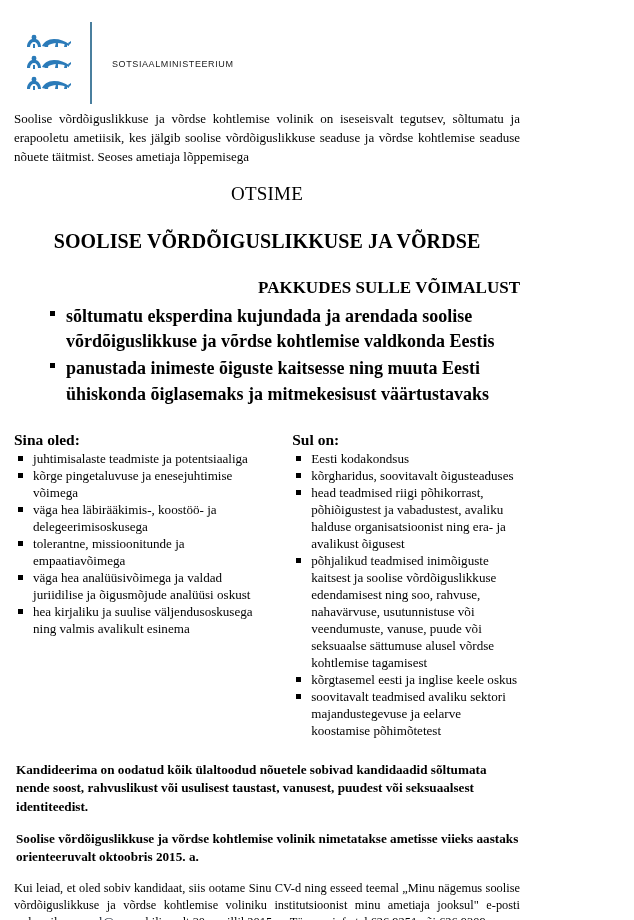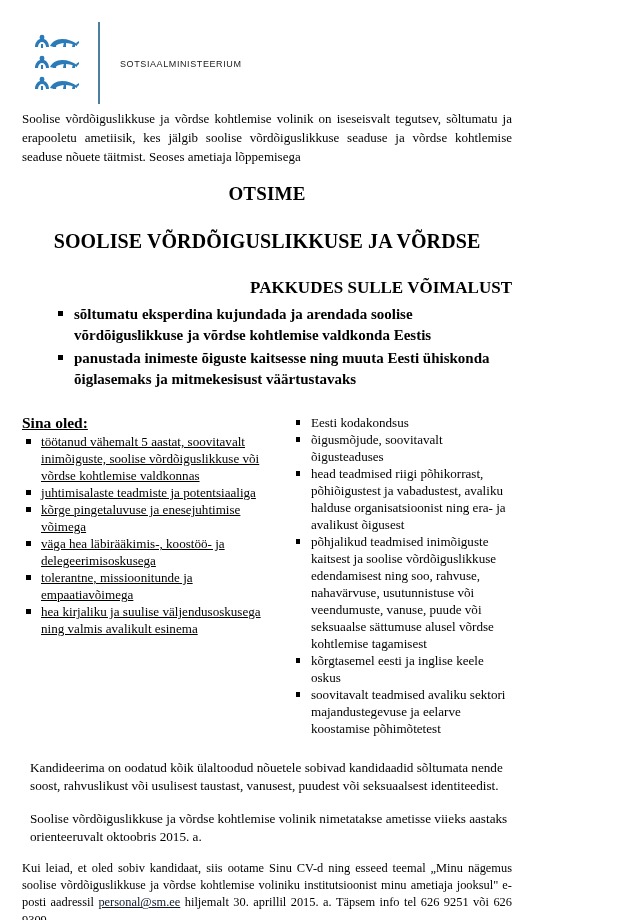--- a/index.html
+++ b/index.html
@@ -12,21 +12,21 @@
     height: 920px;
     font-family: "Liberation Serif", "DejaVu Serif", serif;
     color: #000000;
     overflow: hidden;
     position: relative;
   }
   .page {
     width: 534px;
     height: 920px;
     box-sizing: border-box;
-    padding: 0 22px;
+    padding: 0 14px;
     position: relative;
   }
 
   
   .header {
     display: flex;
     align-items: center;
     height: 104px;
     padding-top: 22px;
     box-sizing: border-box;
@@ -60,21 +60,21 @@
   
   .intro {
     font-size: 13px;
     line-height: 1.46;
     text-align: justify;
     margin: 6px 0 0 0;
   }
   h1.otsime {
     text-align: center;
     font-size: 19px;
-    font-weight: 700;
+    font-weight: 400;
     margin: 16px 0 0 0;
     letter-spacing: 0.2px;
   }
   h2.job-title {
     text-align: center;
     font-size: 20px;
     font-weight: 700;
     line-height: 1.05;
     margin: 16px;
     letter-spacing: 0.1px;
@@ -88,21 +88,21 @@
     margin: 26px 0 6px 0;
     text-align: right;
   }
 
   ul.offer {
     margin: 0;
     padding-left: 36px;
     list-style: none;
   }
   ul.offer li {
-    font-size: 15px;
+    font-size: 18px;
     font-weight: 700;
     line-height: 1.42;
     margin-bottom: 1px;
     position: relative;
     padding-left: 16px;
   }
   ul.offer li::before {
     content: "";
     position: absolute;
     left: 0;
@@ -110,21 +110,21 @@
     width: 5px;
     height: 5px;
     background: #000;
   }
 
   
   .cols {
     display: flex;
     margin-top: 24px;
   }
-  .col-left { width: 306px; text-decoration: underline; }
+  .col-left { width: 306px; }
   .col-right { width: 286px; padding-left: 18px; }
   .col-head {
     font-size: 15.5px;
     font-weight: 700;
     margin: 0 0 1px 0;
   }
   .col-right .col-head { margin-left: 8px; }
   ul.req {
     margin: 0;
     padding: 0;
@@ -147,22 +147,22 @@
     height: 4.5px;
     background: #000;
   }
   .col-right ul.req li::before { left: 12px; }
 
   
   .closing { margin-top: 22px; }
   p.bold-para {
     font-size: 13.2px;
     line-height: 1.37;
-    font-weight: 400;
-    margin: 0 0 14px 8px;
+    font-weight: 700;
+    margin: 0 0 14px 2px;
   }
   p.note {
     font-size: 12.4px;
     line-height: 1.40;
     margin: 0;
     text-align: justify;
   }
   a.email {
     color: #0f172a;
     text-decoration: underline;
@@ -226,32 +226,33 @@
   <h3 class="section-head">PAKKUDES SULLE VÕIMALUST</h3>
   <ul class="offer">
     <li>sõltumatu eksperdina kujundada ja arendada soolise võrdõiguslikkuse ja võrdse kohtlemise valdkonda Eestis</li>
     <li>panustada inimeste õiguste kaitsesse ning muuta Eesti ühiskonda õiglasemaks ja mitmekesisust väärtustavaks</li>
   </ul>
 
   <div class="cols">
     <div class="col-left">
       <div class="col-head">Sina oled:</div>
       <ul class="req">
-        <li>töötanud vähemalt 5 aastat, soovitavalt inimõiguste, soolise võrdõiguslikkuse või võrdse kohtlemise valdkonnas</li>
         <li>juhtimisalaste teadmiste ja potentsiaaliga</li>
         <li>kõrge pingetaluvuse ja enesejuhtimise võimega</li>
         <li>väga hea läbirääkimis-, koostöö- ja delegeerimisoskusega</li>
         <li>tolerantne, missioonitunde ja empaatiavõimega</li>
+        <li>väga hea analüüsivõimega ja valdad juriidilise ja õigusmõjude analüüsi oskust</li>
         <li>hea kirjaliku ja suulise väljendusoskusega ning valmis avalikult esinema</li>
       </ul>
     </div>
     <div class="col-right">
+      <div class="col-head">Sul on:</div>
       <ul class="req">
         <li>Eesti kodakondsus</li>
-        <li>õigusmõjude, soovitavalt õigusteaduses</li>
+        <li>kõrgharidus, soovitavalt õigusteaduses</li>
         <li>head teadmised riigi põhikorrast, põhiõigustest ja vabadustest, avaliku halduse organisatsioonist ning era- ja avalikust õigusest</li>
         <li>põhjalikud teadmised inimõiguste kaitsest ja soolise võrdõiguslikkuse edendamisest ning soo, rahvuse, nahavärvuse, usutunnistuse või veendumuste, vanuse, puude või seksuaalse sättumuse alusel võrdse kohtlemise tagamisest</li>
         <li>kõrgtasemel eesti ja inglise keele oskus</li>
         <li>soovitavalt teadmised avaliku sektori majandustegevuse ja eelarve koostamise põhimõtetest</li>
       </ul>
     </div>
   </div>
 
   <div class="closing">
     <p class="bold-para">Kandideerima on oodatud kõik ülaltoodud nõuetele sobivad kandidaadid sõltumata nende soost, rahvuslikust või usulisest taustast, vanusest, puudest või seksuaalsest identiteedist.</p>

